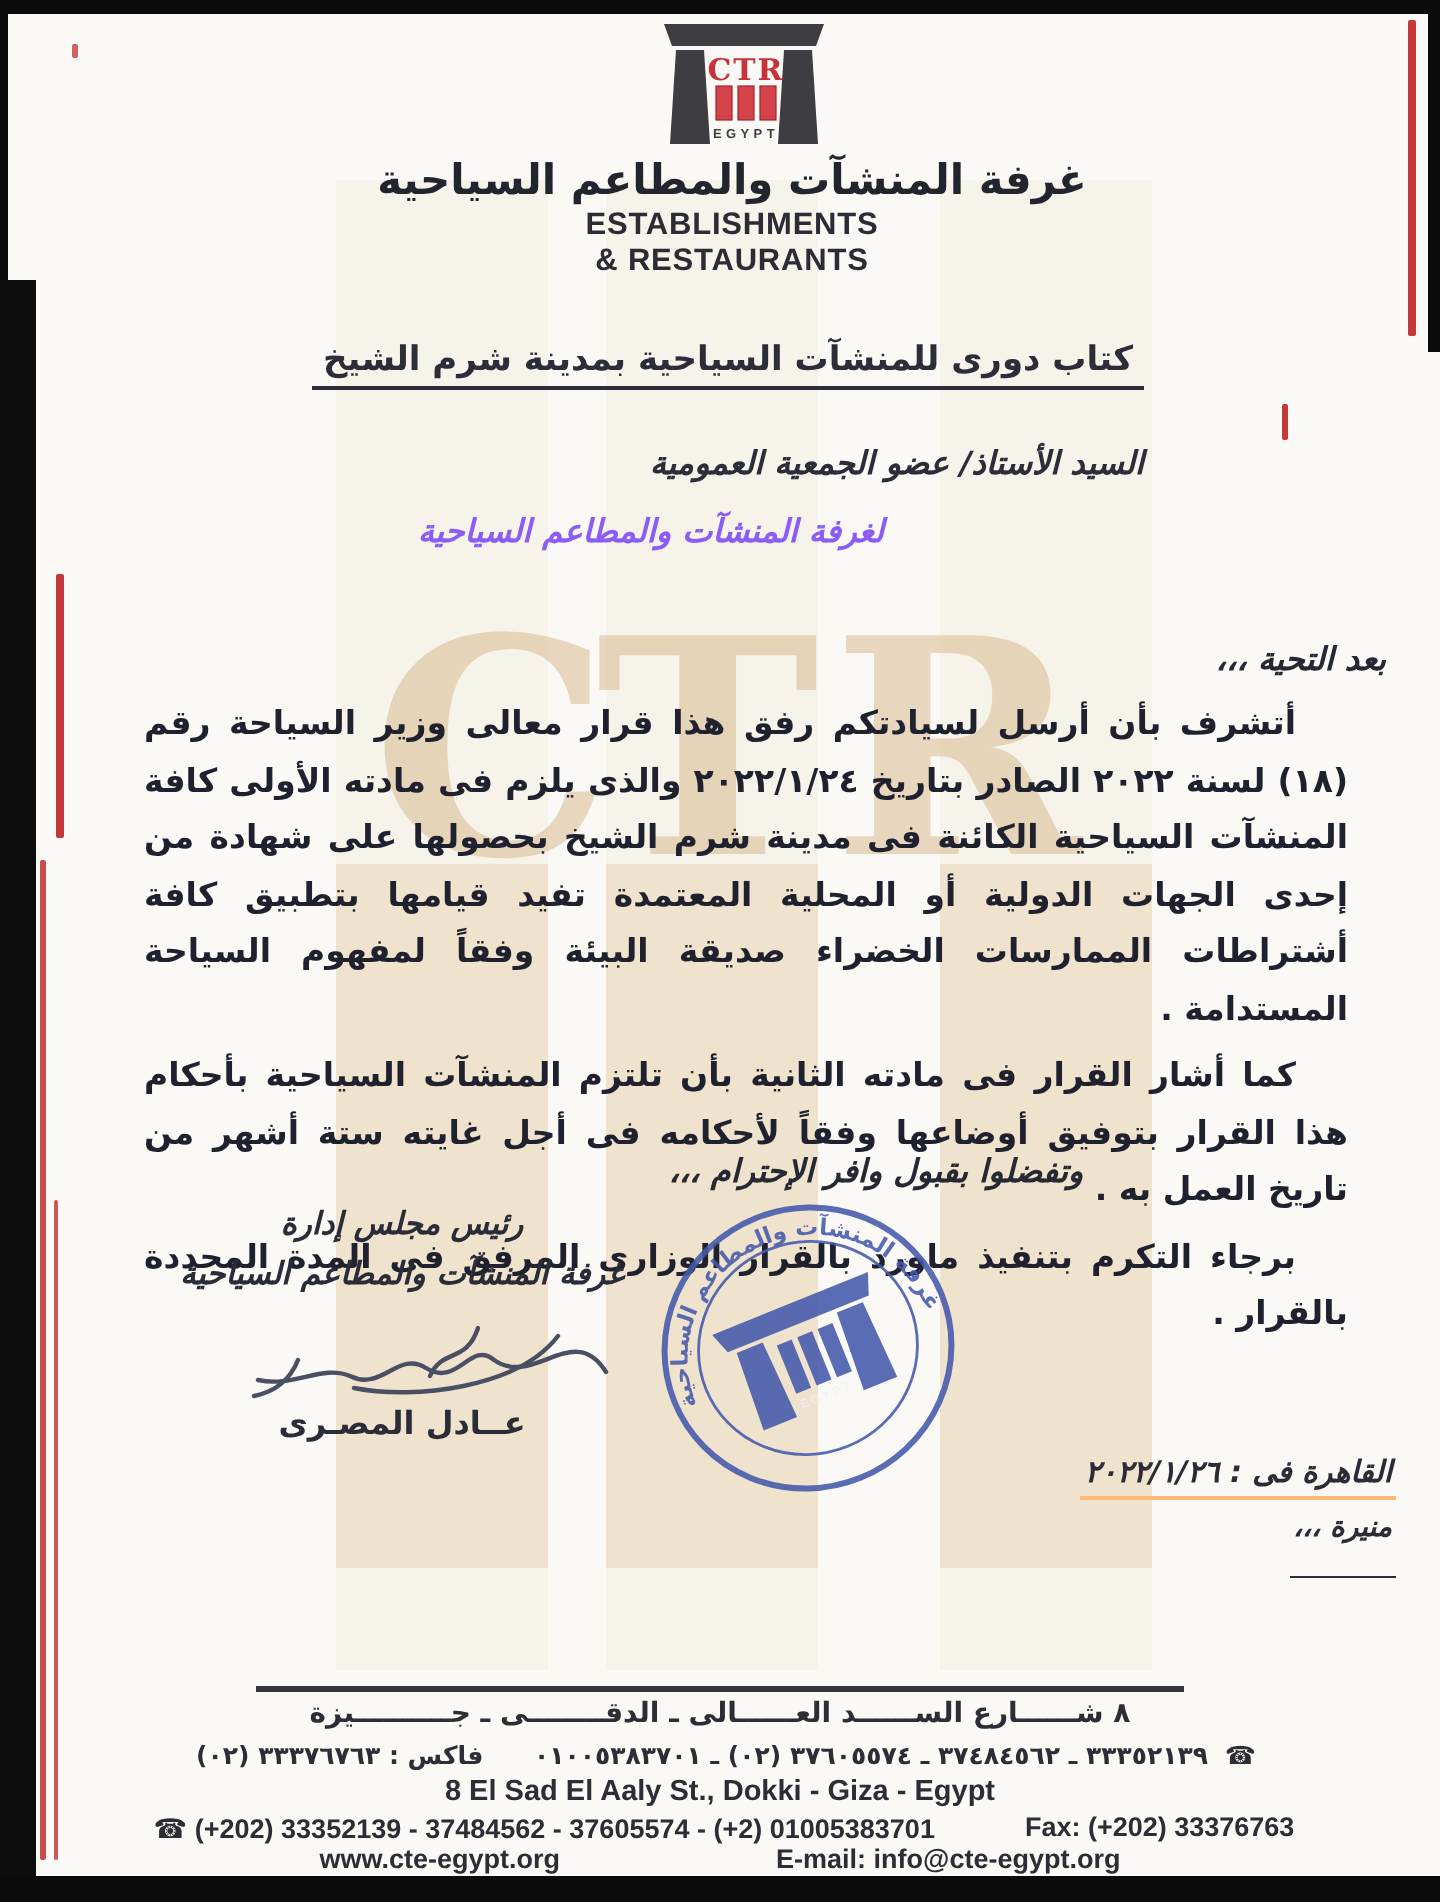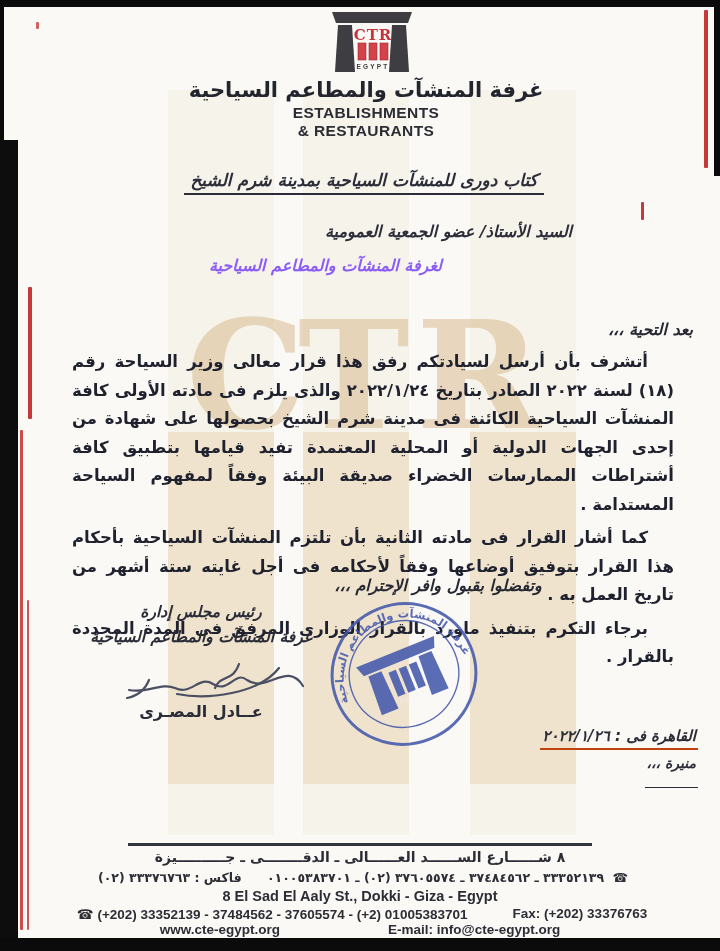--- a/index.html
+++ b/index.html
@@ -34,21 +34,21 @@
   .layer{position:absolute;z-index:5;}
   .logo{position:absolute;left:328px;top:9px;width:88px;height:66px;}
   .org-ar{position:absolute;left:12px;right:0;top:78px;text-align:center;
           font-size:21px;font-weight:bold;color:#23252e;}
   .org-en{position:absolute;left:12px;right:0;top:104px;text-align:center;
           font-family:"Liberation Sans",sans-serif;font-weight:bold;color:#2b2c34;}
   .org-en .l1{font-size:17px;line-height:19px;letter-spacing:.4px;}
   .org-en .l2,.org-en .l3{font-size:15.5px;line-height:18px;letter-spacing:.4px;}
 
   .subject{position:absolute;left:8px;right:0;top:170px;text-align:center;}
-  .subject span{display:inline-block;font-size:17px;font-weight:bold;font-style:italic;
+  .subject span{display:inline-block;font-size:17px;font-weight:bold;
                 color:#2c2d38;border-bottom:2.5px solid #2c2d38;padding:0 6px 3px;}
 
   .addr1{position:absolute;right:148px;top:222px;font-size:16px;font-weight:bold;
          font-style:italic;color:#2c2d38;}
   .addr2{position:absolute;right:278px;top:256px;font-size:16px;font-weight:bold;
          font-style:italic;color:#8b5cf6;}
 
   .salutation{position:absolute;right:27px;top:320px;font-size:16px;font-weight:bold;
               font-style:italic;color:#262833;}
 
@@ -61,21 +61,21 @@
 
   .sig{position:absolute;left:82px;top:600px;width:238px;text-align:center;color:#2a2c38;}
   .sig .t{font-size:15.5px;font-weight:bold;font-style:italic;line-height:25px;}
   .sig .scribble{margin-top:0px;}
   .sig .name{font-size:16px;font-weight:bold;margin-top:-4px;}
 
   .stamp{position:absolute;left:322px;top:598px;z-index:6;opacity:.88;}
 
   .dateblock{position:absolute;right:22px;top:726px;text-align:right;}
   .dateblock .d1{display:inline-block;font-size:15px;font-weight:bold;font-style:italic;
-                 color:#2b2c36;border-bottom:2px solid #c2410c;padding:0 2px 3px;}
+                 color:#2b2c36;border-bottom:2px solid #fdba74;padding:0 2px 3px;}
   .dateblock .d2row{margin-top:3px;}
   .dateblock .d2{display:inline-block;font-size:14px;font-weight:bold;font-style:italic;
                  color:#2b2c36;border-bottom:1.5px solid #2b2c36;padding:0 2px 16px;}
 
   
   .f-rule{position:absolute;left:128px;top:843px;width:464px;height:3px;background:#34353d;}
   .f-ar-addr{position:absolute;left:60px;right:60px;top:849px;text-align:center;
              font-size:14px;font-weight:bold;color:#2c2d35;}
   .f-ar-phones{position:absolute;left:98px;right:92px;top:870px;display:flex;
                justify-content:space-between;direction:rtl;font-size:12.5px;

